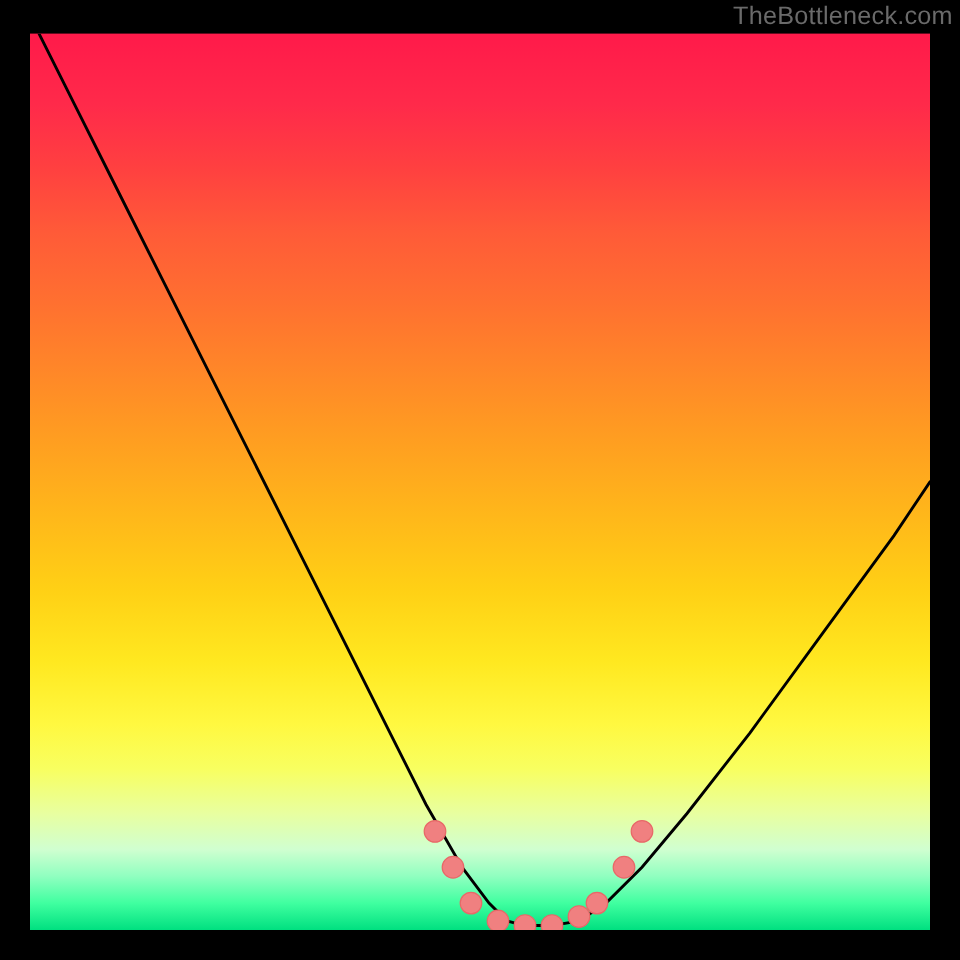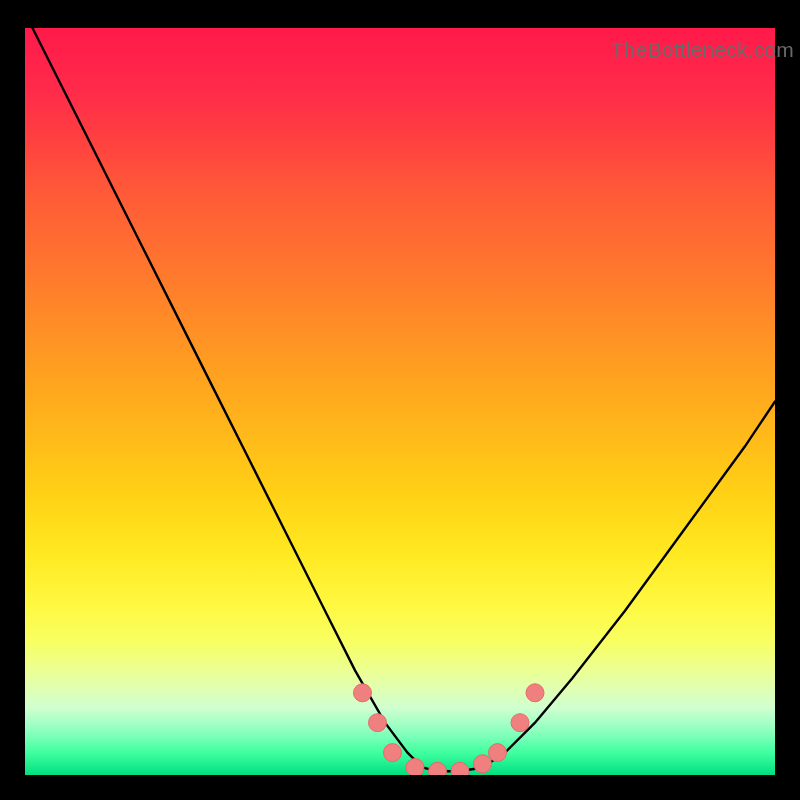--- a/index.html
+++ b/index.html
@@ -62,21 +62,20 @@
     stroke-width: 1;
   }
   .watermark {
     position: absolute;
     top: 2px;
     right: 6px;
     color: #6a6a6a;
     font-size: 21px;
     font-weight: 400;
     letter-spacing: 0.2px;
-    margin-top: 36px;
   }
 </style>
 </head>
 <body>
 
 <div class="frame">
   <div class="plot-area">
     <svg class="curve" viewBox="0 0 750 747" preserveAspectRatio="none">
       <path id="curve-path" fill="none" stroke="#000" stroke-width="2.4" stroke-linecap="round" d="M7.5 0.0 L37.5 59.8 L75.0 134.5 L112.5 209.2 L150.0 283.9 L187.5 358.6 L225.0 433.3 L262.5 508.0 L300.0 582.7 L330.0 642.4 L360.0 694.7 L382.5 724.6 L397.5 739.5 L412.5 743.3 L435.0 743.3 L457.5 739.5 L480.0 724.6 L510.0 694.7 L547.5 649.9 L600.0 582.7 L660.0 500.5 L720.0 418.3 L750.0 373.5"></path>
     </svg>

